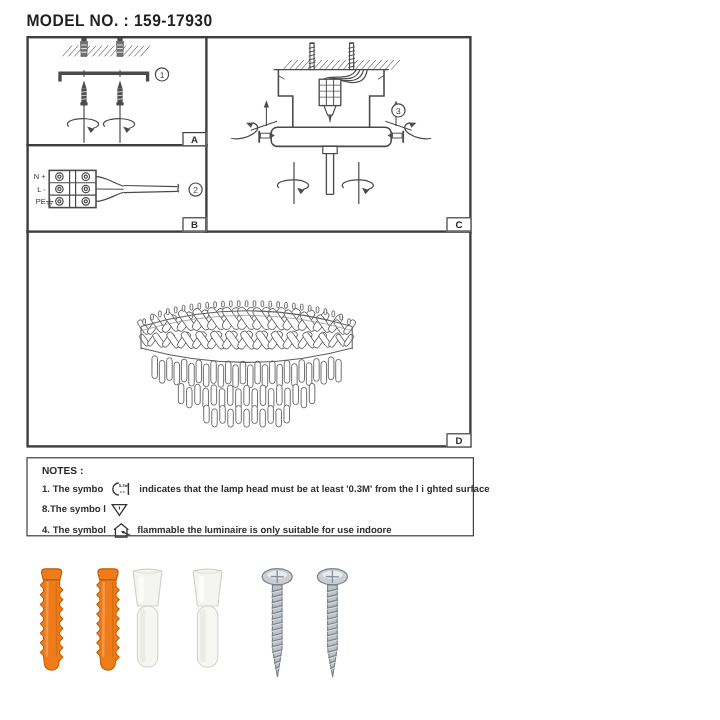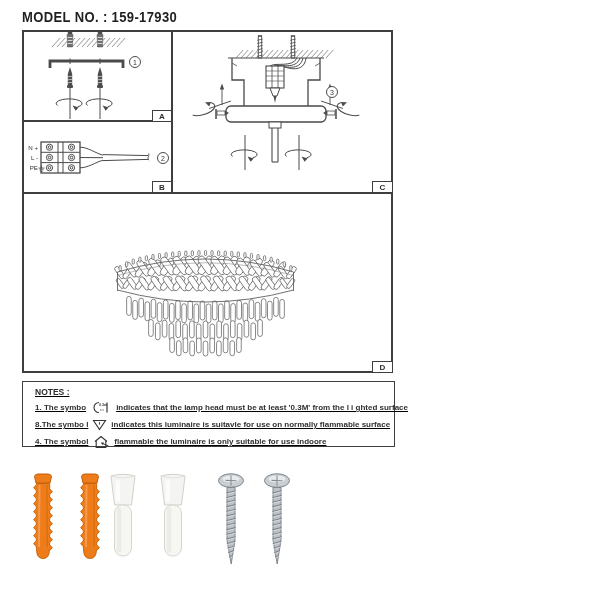--- a/index.html
+++ b/index.html
@@ -1,21 +1,21 @@
 <!DOCTYPE html>
 <html><head>
 <meta charset="utf-8">
 <style>
   html,body{margin:0;padding:0;background:#fff;}
   body{width:600px;height:600px;position:relative;font-family:"Liberation Sans",sans-serif;overflow:hidden;}
   .abs{position:absolute;}
   .line{background:#3e3e3e;z-index:5;}
   #page-title{left:22px;top:9px;font-size:14px;font-weight:700;color:#1f1f1f;letter-spacing:.4px;transform:scaleX(.93);transform-origin:left center;white-space:nowrap;}
   #main-frame{left:22px;top:30px;width:371px;height:343px;border:2px solid #3e3e3e;box-sizing:border-box;z-index:4;}
-  #notes-box{left:22px;top:381px;width:373px;height:66px;border:1.6px solid #3e3e3e;box-sizing:border-box;z-index:4;padding:5px 8px 0 12px;text-decoration:underline;}
+  #notes-box{left:22px;top:381px;width:373px;height:66px;border:1.6px solid #3e3e3e;box-sizing:border-box;z-index:4;padding:5px 8px 0 12px;}
   .label-box{width:20px;height:12px;border:1.5px solid #3e3e3e;background:#fff;box-sizing:border-box;z-index:6;display:flex;align-items:center;justify-content:center;font-size:8px;font-weight:700;color:#2c2c2c;}
   .panel-svg{z-index:3;}
   svg text{font-family:"Liberation Sans",sans-serif;}
   .ink{stroke:#4a4a4a;fill:none;}
   .inkf{stroke:#4a4a4a;fill:#fff;}
   .dark{fill:#4d4d4d;stroke:none;}
   .cr{fill:#fff;stroke:#606060;stroke-width:.75;}
   .ln{fill:none;stroke:#606060;stroke-width:.9;}
   .lnt{fill:none;stroke:#8d8d8d;stroke-width:.6;}
   .circnum{stroke:#4a4a4a;fill:#fff;stroke-width:1;}
@@ -405,21 +405,20 @@
       <text x="13" y="5.2" text-anchor="middle" font-size="3.6" fill="#333">0.3m</text>
     </svg>
     <span>indicates that the lamp head must be at least '0.3M' from the l i ghted surface</span>
   </div>
   <div class="note-row">
     <span>8.The symbo l</span>
     <svg class="note-icon" width="15" height="12" viewBox="0 0 15 12">
       <polygon points="1.5,1.5 13.5,1.5 7.5,10.5" fill="none" stroke="#333" stroke-width="1.1"></polygon>
       <line x1="7.5" y1="3" x2="7.5" y2="5.6" stroke="#333" stroke-width=".9"></line>
     </svg>
-    <span>indicates this luminaire is suitavle for use on normally flammable surface</span>
   </div>
   <div class="note-row">
     <span>4. The symbol</span>
     <svg class="note-icon" width="18" height="14" viewBox="0 0 18 14">
       <path d="M3,6.5 L9,1.5 L15,6.5 M4.2,5.6 L4.2,12.5 L13.8,12.5 L13.8,5.6" fill="none" stroke="#333" stroke-width="1.1"></path>
       <line x1="16.5" y1="11" x2="9.5" y2="8" stroke="#333" stroke-width="1"></line>
       <polygon points="9,7.8 12,7.4 10.6,10" fill="#333"></polygon>
     </svg>
     <span>flammable the luminaire is only suitable for use indoore</span>
   </div>

